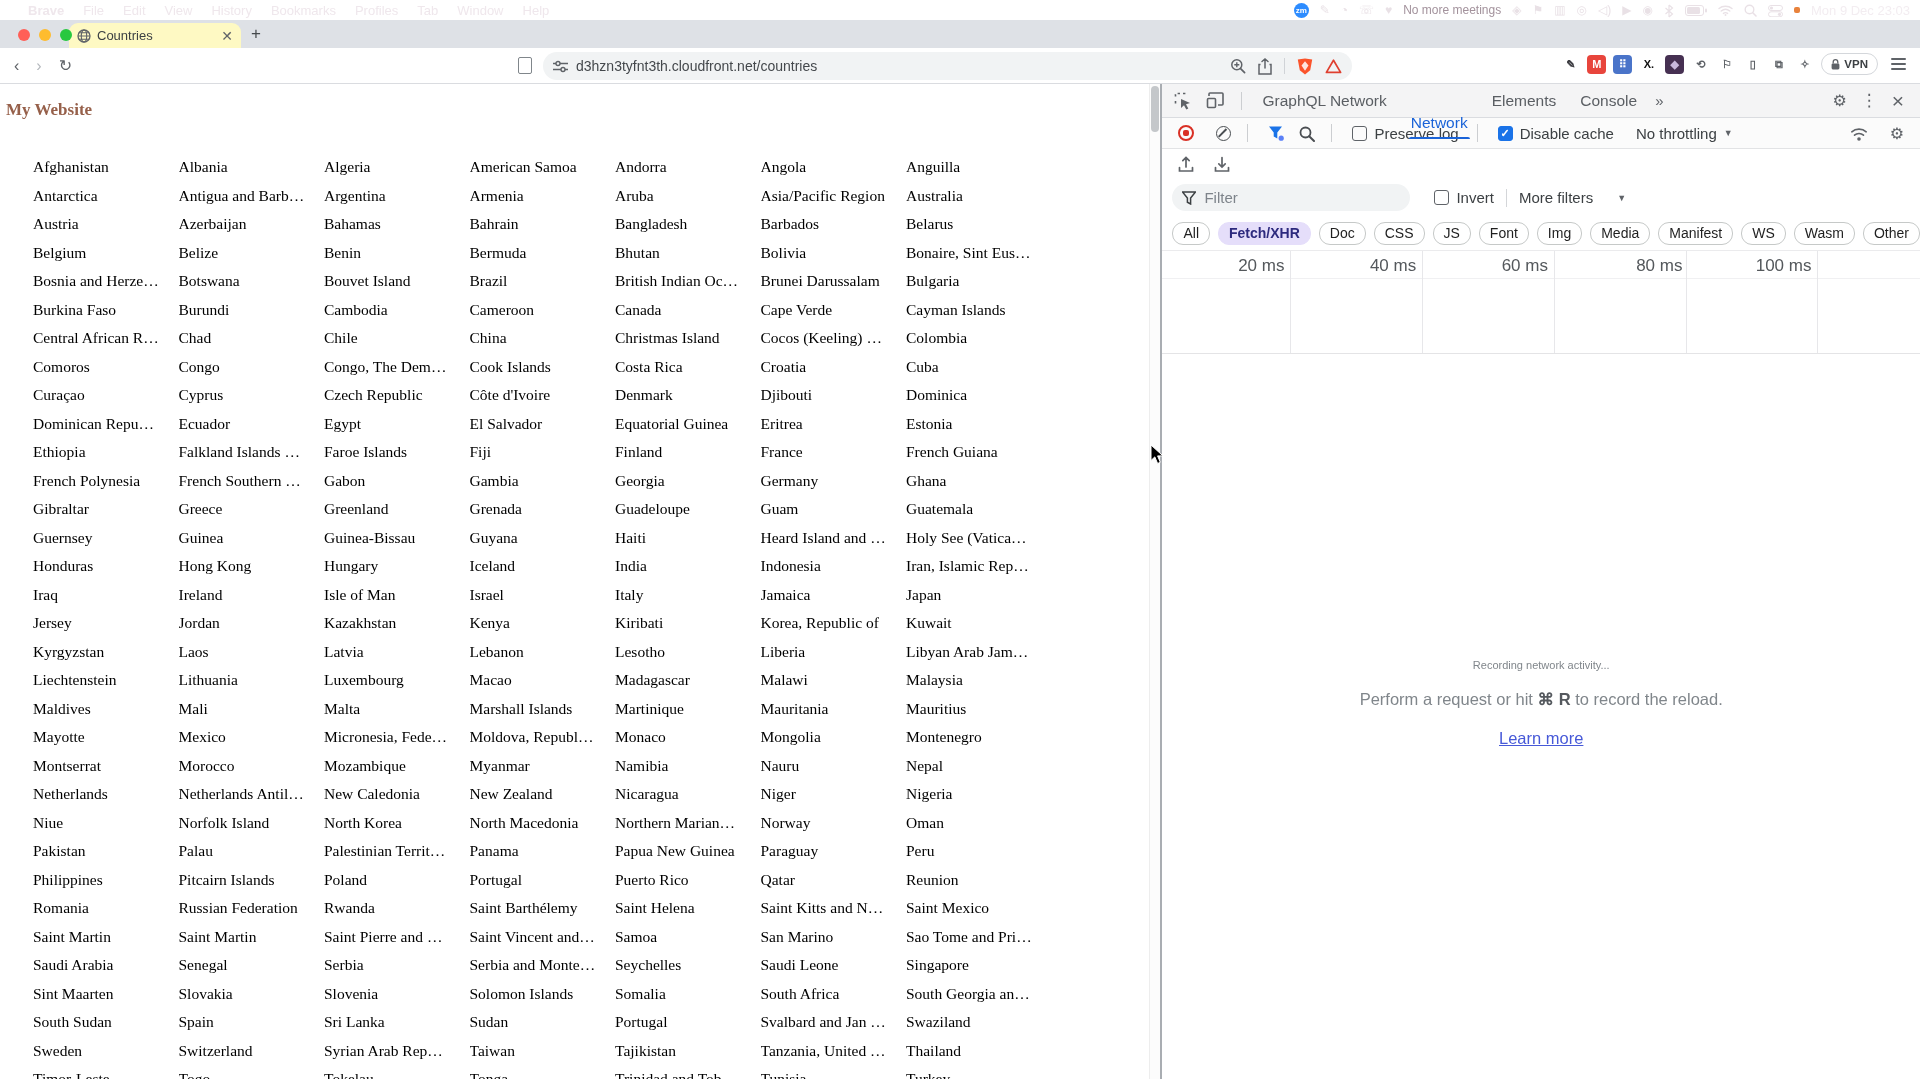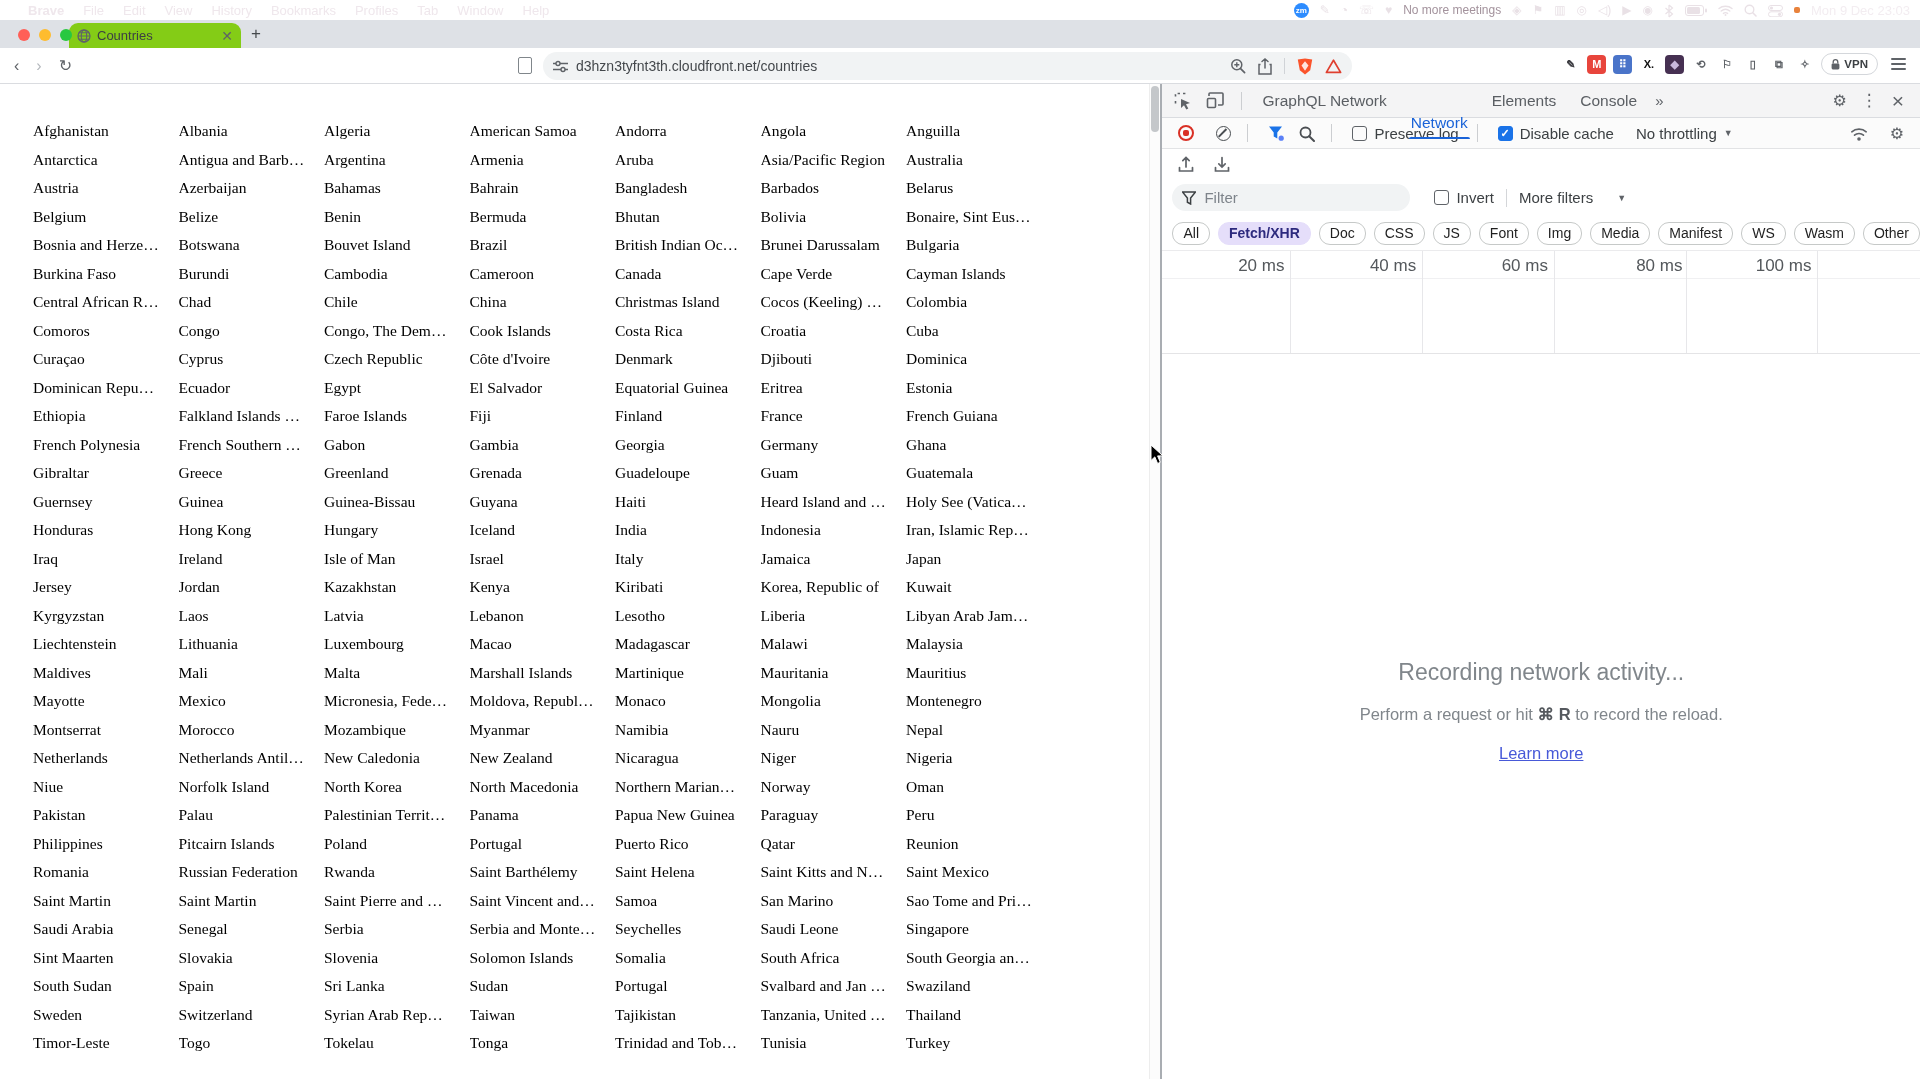--- a/index.html
+++ b/index.html
@@ -18,21 +18,21 @@
     display:inline-flex; align-items:center; justify-content:center; font-weight:bold; }
   .meetings { color:#a3929c; font-size:12px; }
   .clock { font-size:13px; color:#f3edf1; }
   .notif-dot { width:6px; height:6px; background:#e8823c; border-radius:2px; display:inline-block; }
 
   
   #tabstrip { height:28px; background:#dee1e6; display:flex; align-items:flex-end; position:relative; }
   .traffic { position:absolute; top:9px; left:18px; display:flex; gap:9px; }
   .traffic span { width:12px; height:12px; border-radius:50%; display:block; }
   .t-close{background:#ff5f57;} .t-min{background:#febc2e;} .t-full{background:#28c840;}
-  .tab { margin-left:69px; width:172px; height:25px; background:#84cc16; border-radius:9px 9px 0 0;
+  .tab { margin-left:69px; width:172px; height:25px; background:#fef9c3; border-radius:9px 9px 0 0;
     display:flex; align-items:center; padding:0 8px; font-size:13px; color:#3c4043; }
   .tab .title { flex:1; margin-left:6px; white-space:nowrap; overflow:hidden; }
   .tab .close-x { color:#5f6368; font-size:14px; }
   .newtab { margin:0 0 4px 10px; color:#45494d; font-size:17px; line-height:20px; }
 
   
   #toolbar { height:36px; background:#fff; position:relative; border-bottom:1px solid #dadce0; }
   .navgroup { position:absolute; left:14px; top:0; height:35px; display:flex; align-items:center; gap:17px; color:#5f6368; font-size:16px; }
   .navgroup .fwd { color:#b4b8bd; }
   .bm-ico { position:absolute; left:518px; top:9px; width:14px; height:17px; border:1.6px solid #80868b; border-radius:2px; }
@@ -95,21 +95,21 @@
     font-size:14px; color:#1f1f1f; background:#fff; white-space:nowrap; }
   .chip.selected { background:#e5defa; color:#2d2a7e; border-color:#e5defa; font-weight:bold; }
 
   #dt-ruler { height:103px; position:relative; border-bottom:1px solid #e4e4e6; flex-shrink:0; }
   .tickline { position:absolute; top:0; bottom:0; width:1px; background:#e7e7ea; }
   .ticklabel { position:absolute; top:5px; font-size:17px; color:#54585c; transform:translateX(-100%); padding-right:6px; white-space:nowrap; }
   .ruler-divider { position:absolute; left:0; right:0; top:27px; height:1px; background:#f0f0f2; }
 
   #dt-main { flex:1; position:relative; }
   .dt-msg { position:absolute; top:305px; left:0; right:0; text-align:center; color:#80868b; }
-  .dt-msg .l1 { font-size:23px; margin-bottom:19px; }
+  .dt-msg .l1 { font-size:11px; margin-bottom:19px; }
   .dt-msg .l2 { font-size:16.5px; margin-bottom:20px; }
   .dt-msg .keys { color:#55595e; font-weight:bold; }
   .dt-msg .learn { font-size:16.5px; color:#4759d8; text-decoration:underline; }
 
   
   #cursor { position:absolute; left:1150px; top:444px; z-index:99; }
 </style>
 </head>
 <body>
 
@@ -246,20 +246,21 @@
     <span class="hamburger">
         <span></span>
         <span></span>
         <span></span>
       </span>
   </div>
 </div>
 
 <div id="content">
   <div id="webpage">
+    <div id="page-title">My Website</div>
     <div id="country-grid">
         <div class="country">Afghanistan</div>
         <div class="country">Albania</div>
         <div class="country">Algeria</div>
         <div class="country">American Samoa</div>
         <div class="country">Andorra</div>
         <div class="country">Angola</div>
         <div class="country">Anguilla</div>
         <div class="country">Antarctica</div>
         <div class="country">Antigua and Barb…</div>

